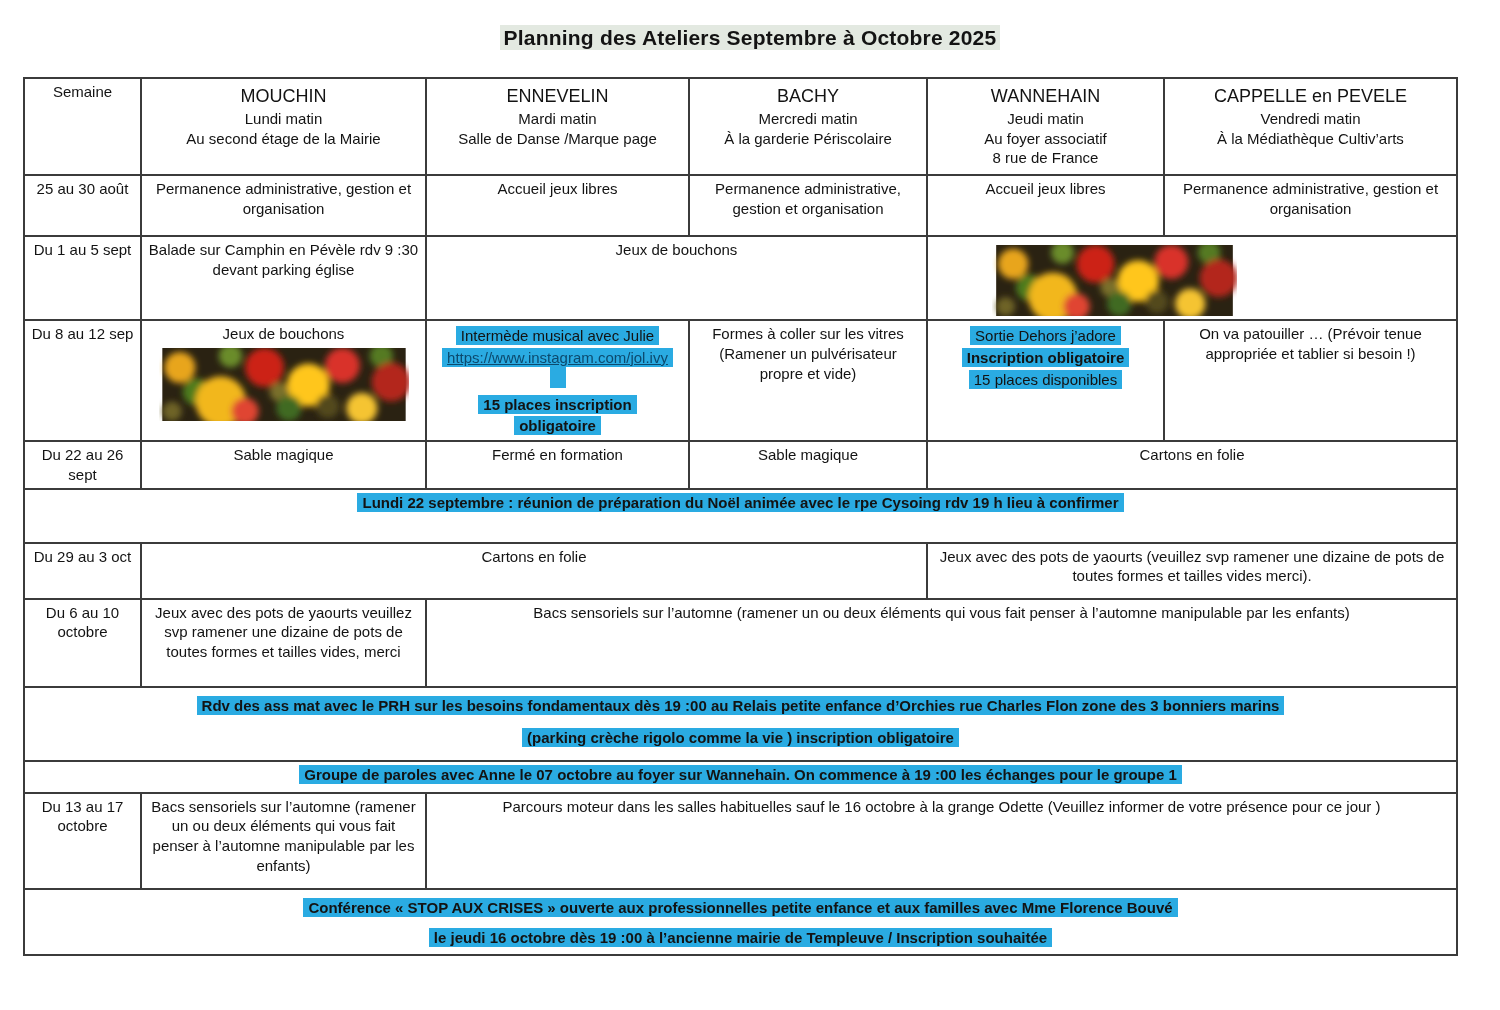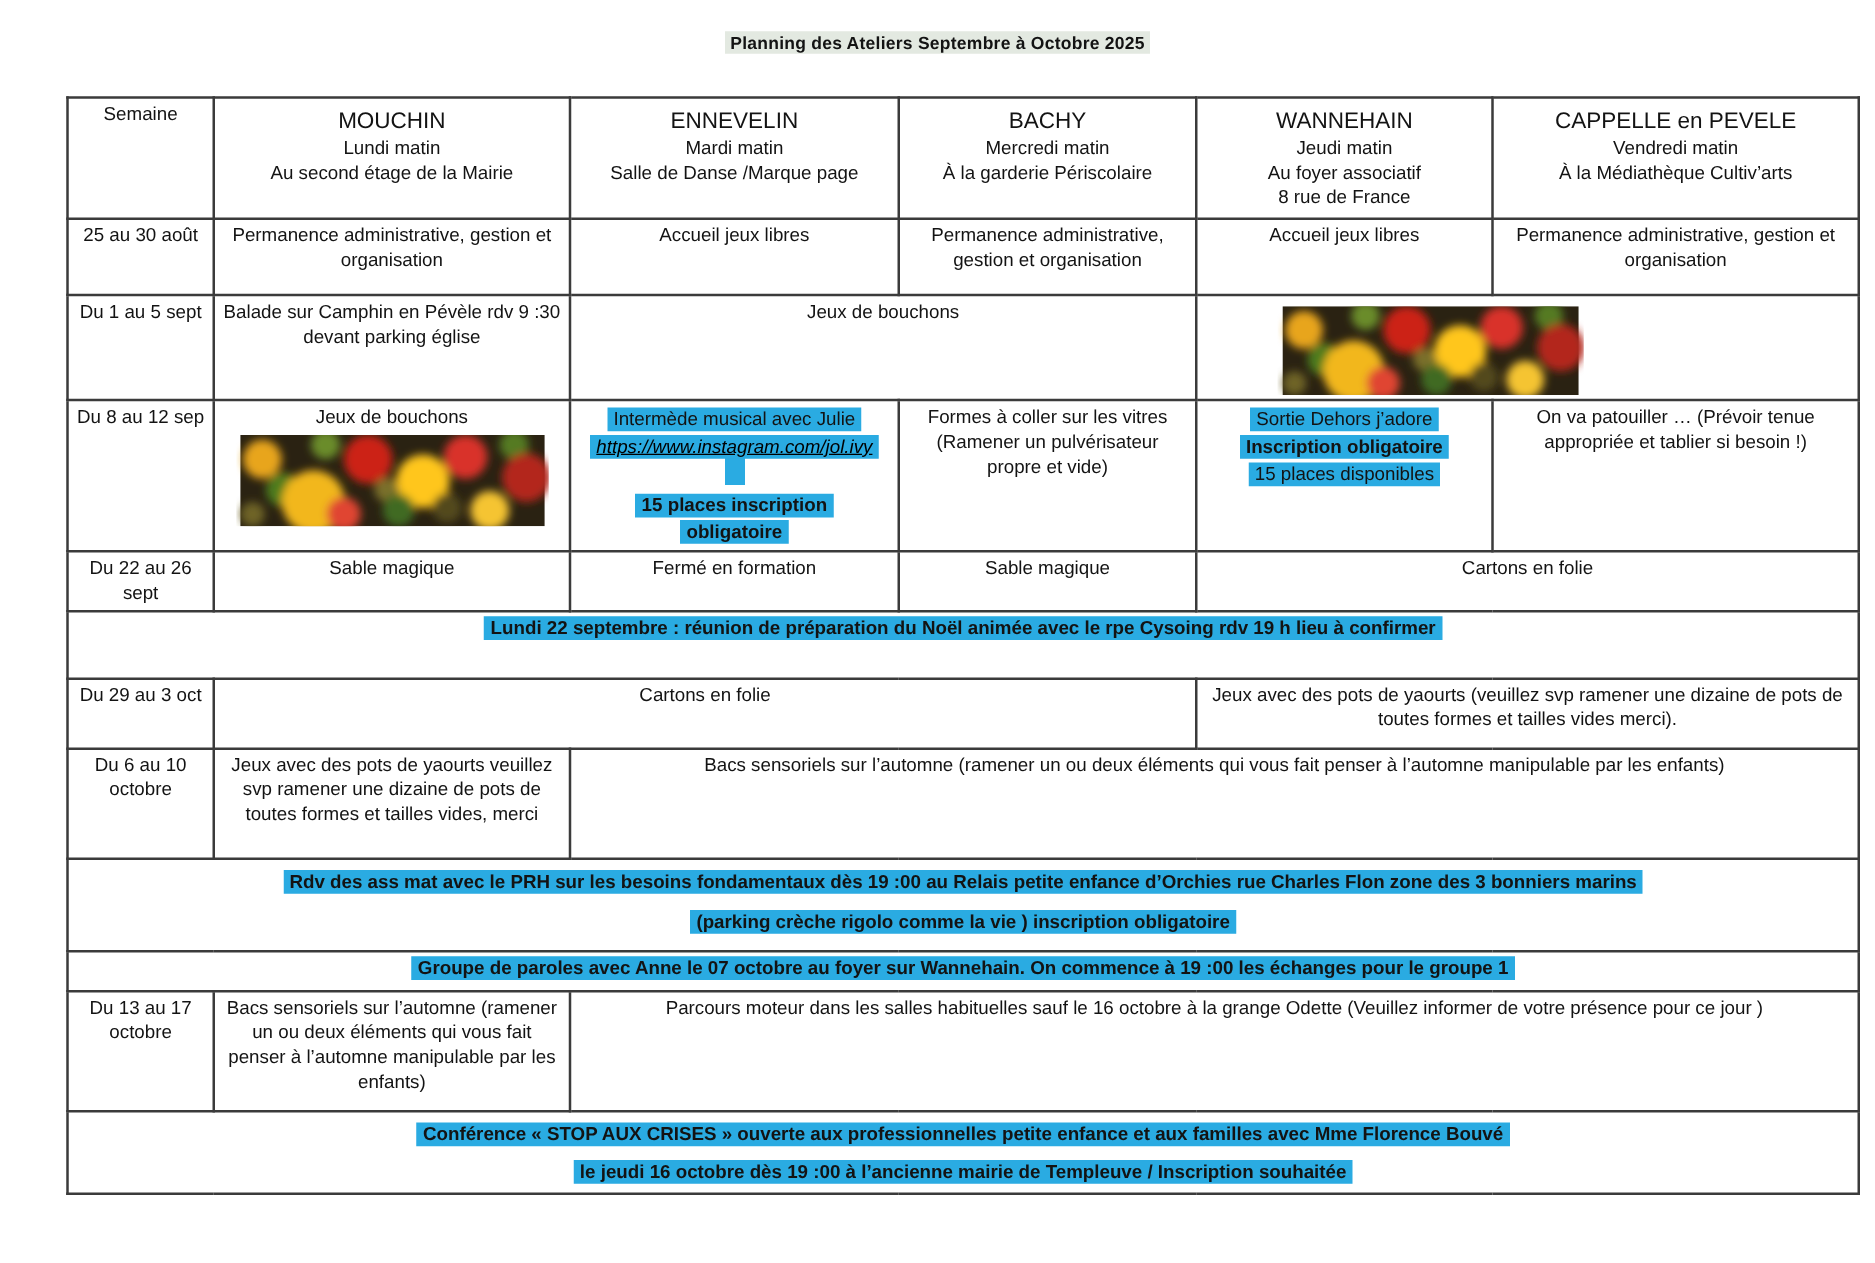--- a/index.html
+++ b/index.html
@@ -6,25 +6,25 @@
     --hl:#2aabe2;
     --border:#3b3b3b;
   }
   html,body{margin:0;padding:0;background:#ffffff;}
   .page{
     position:relative;width:1500px;height:1010px;background:#fff;overflow:hidden;
     font-family:"Liberation Sans", sans-serif;color:#131313;
   }
   .doc-title{
     position:absolute;top:26px;left:0;width:100%;text-align:center;
-    font-size:14px;font-weight:bold;letter-spacing:.2px;
+    font-size:21px;font-weight:bold;letter-spacing:.2px;
   }
   .doc-title span{background:#e3e9e1;padding:1px 4px;}
   table.plan{
-    position:absolute;left:53px;top:77px;width:1433px;
+    position:absolute;left:23px;top:77px;width:1433px;
     border-collapse:collapse;table-layout:fixed;
     font-size:15px;line-height:1.32;
   }
   table.plan td{
     border:2px solid var(--border);
     vertical-align:top;padding:3px 6px;text-align:center;
     overflow:hidden;
   }
   td.wk{text-align:left;padding-left:7px;padding-top:6px;}
   td.vmid{vertical-align:middle;}
@@ -162,21 +162,21 @@
             <circle cx="130" cy="62" r="13" fill="#3f6b22"></circle>
                 <circle cx="170" cy="60" r="12" fill="#524a1e"></circle>
             <circle cx="205" cy="62" r="16" fill="#f5c431"></circle>
                 <circle cx="85" cy="65" r="14" fill="#e04433"></circle>
             <circle cx="10" cy="65" r="10" fill="#6e6426"></circle>
           </g>
         </svg>
       </td>
       <td>
         <div class="stack"><span class="hl">Intermède musical avec Julie</span></div>
-        <div class="stack"><span class="hl lnk" style="color: #000000; font-style: italic;">https://www.instagram.com/jol.ivy</span></div>
+        <div class="stack"><span class="hl lnk" style="color: #0c4a6e;">https://www.instagram.com/jol.ivy</span></div>
         <div class="connector"></div>
         <div class="narrow"><span class="hlb">15 places inscription obligatoire</span></div>
       </td>
       <td>Formes à coller sur les vitres (Ramener un pulvérisateur propre et vide)</td>
       <td>
         <div class="stack"><span class="hl">Sortie Dehors j’adore</span></div>
         <div class="stack"><span class="hlb">Inscription obligatoire</span></div>
         <div class="stack"><span class="hl">15 places disponibles</span></div>
       </td>
       <td>On va patouiller … (Prévoir tenue appropriée et tablier si besoin !)</td>

